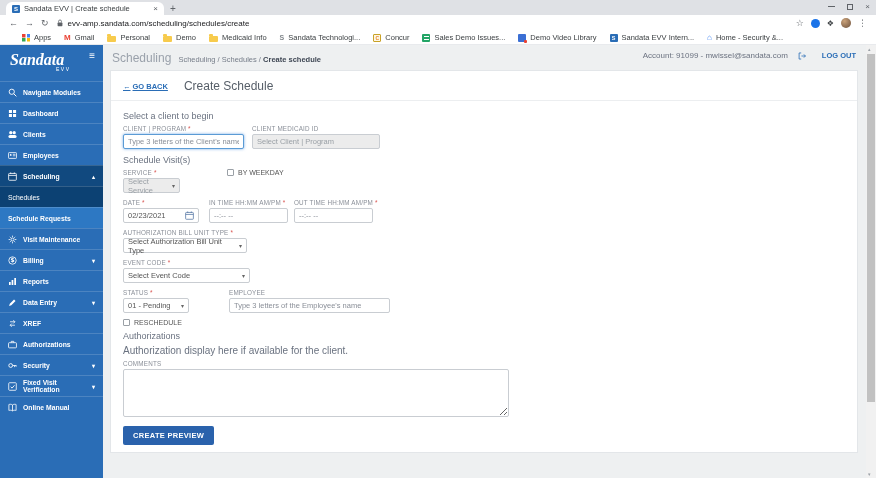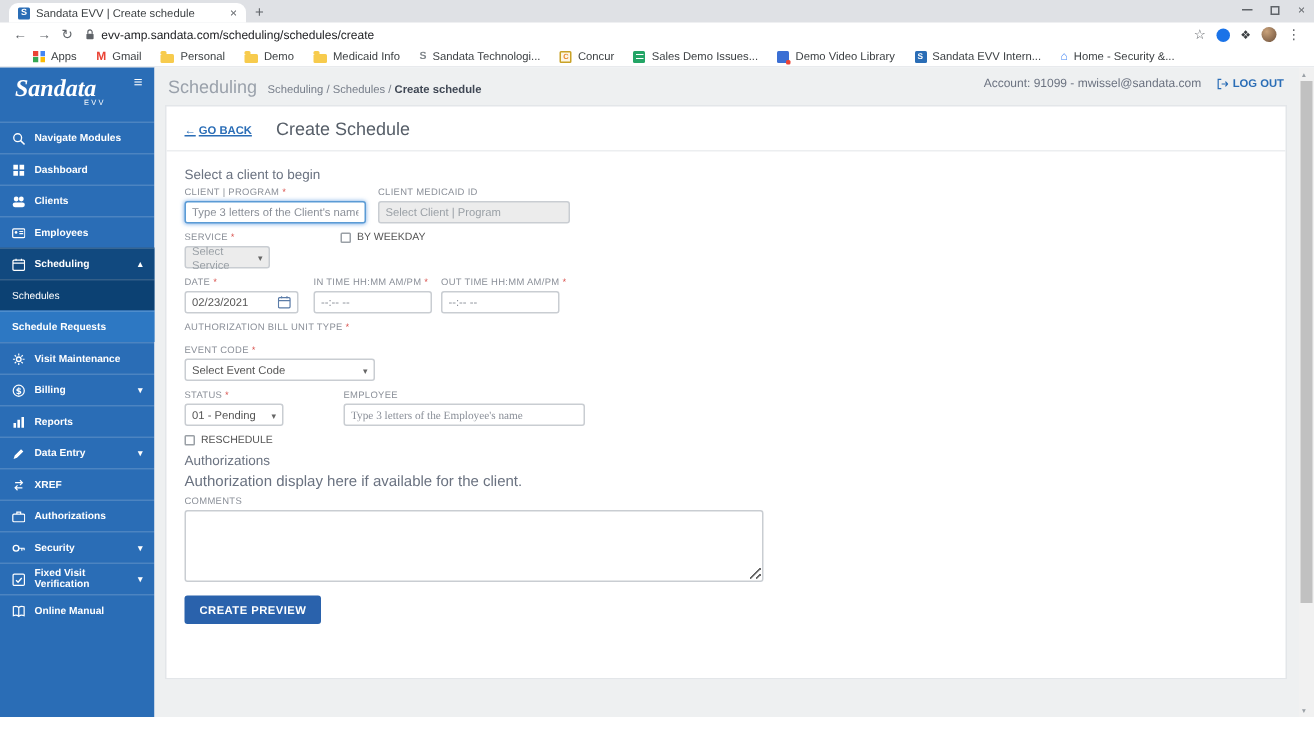--- a/index.html
+++ b/index.html
@@ -58,21 +58,21 @@
   .sitem.p-open { background:#11497f; }
   .sitem.sub { background:#0c4173; font-weight:normal; }
   .sitem.sub.active { background:#2d78c3; font-weight:bold; }
   .content { flex:1; background:#eef0f1; display:flex; flex-direction:column; }
   .topbar { display:flex; justify-content:space-between; align-items:flex-start; padding:6px 10px 5px 9px; }
   .bc-left { display:flex; align-items:baseline; gap:7px; }
   .bc-title { font-size:12px; color:#9aa1ab; }
   .bc-path { font-size:7.5px; color:#767d89; }
   .bc-cur { font-weight:bold; color:#3f4754; }
   .acct { display:flex; align-items:center; gap:10px; font-size:8px; color:#6b7280; }
-  .logout { color:#2a6db6; font-weight:bold; display:flex; gap:3px; align-items:flex-end; font-size:7.5px; cursor:pointer; }
+  .logout { color:#2a6db6; font-weight:bold; display:flex; gap:16px; align-items:flex-end; font-size:7.5px; cursor:pointer; }
   .logout .ic { width:8px; height:8px; color:#2a6db6; }
   .card { background:#fff; border:1px solid #e3e6e9; margin:0 8px 0 7px; height:383px; }
   .card-head { display:flex; align-items:center; gap:16px; padding:8px 12px 7px; border-bottom:1px solid #eceef0; }
   .goback { color:#2a6db6; font-size:7.5px; font-weight:bold; text-decoration:underline; display:flex; align-items:center; gap:2px; cursor:pointer; }
   .page-title { font-size:12px; color:#565e68; }
   .card-body { padding:5px 12px 0; }
   .sec { font-size:9px; color:#6a7280; margin:5px 0 4px; }
   .lbl { font-size:6.3px; color:#8a8f98; letter-spacing:.2px; margin-bottom:2px; white-space:nowrap; }
   .req { color:#d9534f; }
   .row { display:flex; gap:6px; align-items:flex-start; margin-bottom:6px; }
@@ -389,20 +389,21 @@
             <input class="tbox focused" style="width: 121px;" placeholder="Type 3 letters of the Client's name">
           </div>
           <div class="fld" style="margin-left:2px">
             <span class="lbl">CLIENT MEDICAID ID</span>
             <div class="tbox dis" style="width:128px">
                 <span>Select Client | Program</span>
               </div>
           </div>
         </div>
 
+        <div class="sec">Schedule Visit(s)</div>
 
         <div class="row">
           <div class="fld">
             <span class="lbl"><span>SERVICE</span> <span class="req">*</span></span>
             <div class="selbox dis" style="width:57px">
                 <span>Select Service</span>
                 <span class="chev">▾</span>
               </div>
           </div>
           <label class="check" style="margin-left:41px; margin-top:0">
@@ -431,20 +432,24 @@
             <span class="lbl"><span>OUT TIME HH:MM AM/PM</span> <span class="req">*</span></span>
             <div class="tbox muted" style="width:79px">
                 <span>--:-- --</span>
               </div>
           </div>
         </div>
 
         <div class="row">
           <div class="fld">
             <span class="lbl"><span>AUTHORIZATION BILL UNIT TYPE</span> <span class="req">*</span></span>
+            <div class="selbox" style="width:124px">
+                <span>Select Authorization Bill Unit Type</span>
+                <span class="chev">▾</span>
+              </div>
           </div>
         </div>
 
         <div class="row">
           <div class="fld">
             <span class="lbl"><span>EVENT CODE</span> <span class="req">*</span></span>
             <div class="selbox" style="width:127px">
                 <span>Select Event Code</span>
                 <span class="chev">▾</span>
               </div>
@@ -454,21 +459,21 @@
         <div class="row">
           <div class="fld">
             <span class="lbl"><span>STATUS</span> <span class="req">*</span></span>
             <div class="selbox" style="width:66px">
                 <span>01 - Pending</span>
                 <span class="chev">▾</span>
               </div>
           </div>
           <div class="fld" style="margin-left:34px">
             <span class="lbl">EMPLOYEE</span>
-            <input class="tbox" style="width: 161px; font-family: Liberation Serif, serif;" placeholder="Type 3 letters of the Employee's name">
+            <input class="tbox" style="width: 161px;" placeholder="Type 3 letters of the Employee's name">
           </div>
         </div>
 
         <label class="check" style="margin:2px 0 4px">
           <span class="box"></span>
           <span>RESCHEDULE</span>
         </label>
 
         <div class="sec">Authorizations</div>
         <div style="font-size:10px;color:#6a7280;margin-bottom:4px">Authorization display here if available for the client.</div>

